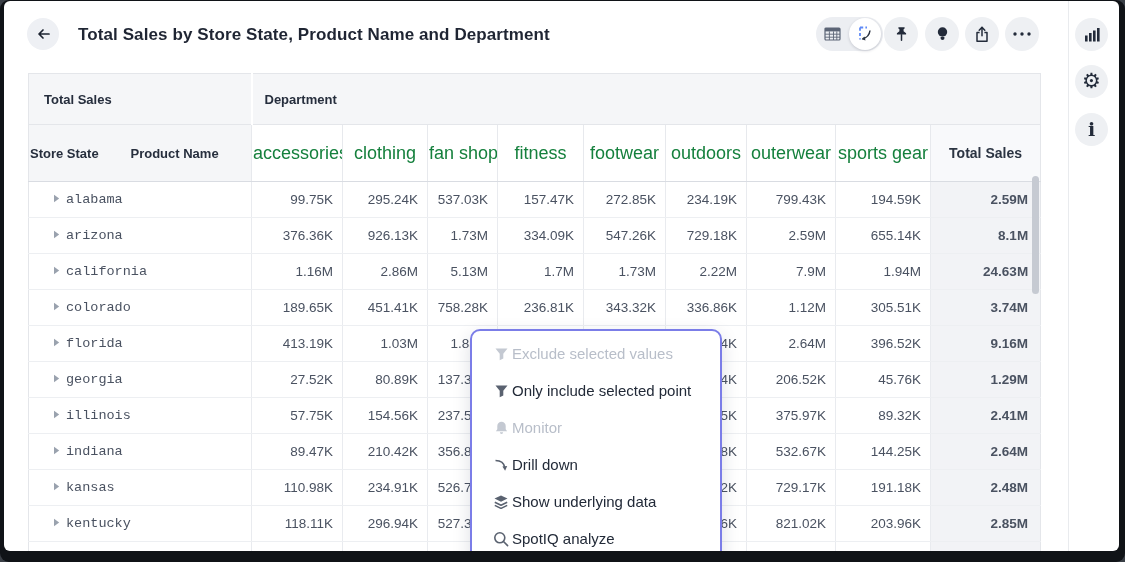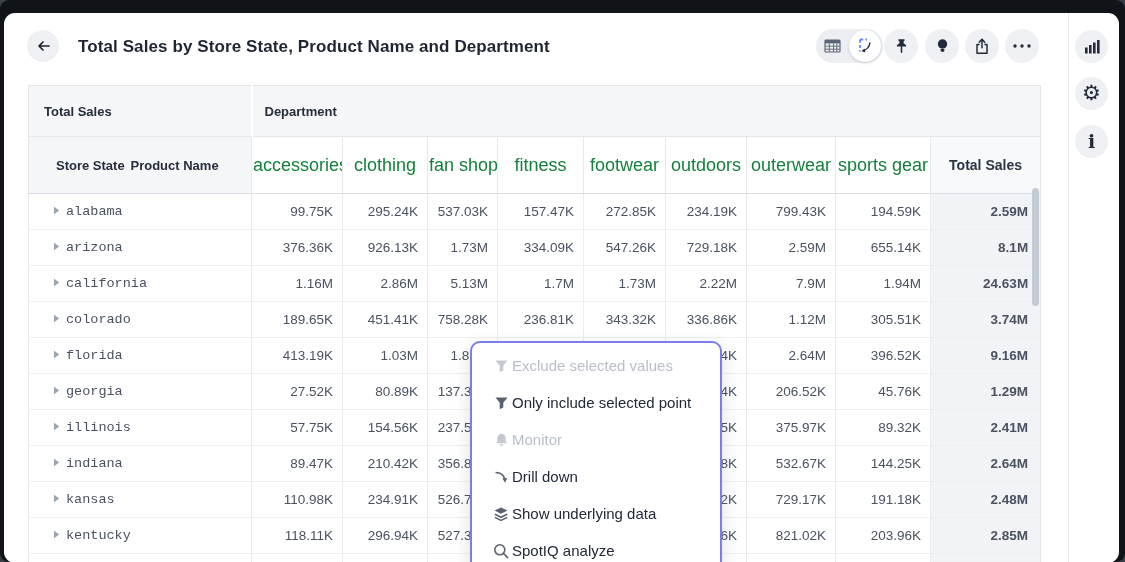--- a/index.html
+++ b/index.html
@@ -1,18 +1,18 @@
 <!DOCTYPE html>
 <html><head>
 <meta charset="utf-8">
 <style>
   html,body{margin:0;padding:0;background:#3a3f46;}
   body{width:1125px;height:562px;position:relative;font-family:"Liberation Sans",sans-serif;}
   .frame{position:absolute;inset:0;background:#101317;border-radius:9px;}
-  .app{position:absolute;left:4px;top:13px;width:1115px;height:550px;background:#ffffff;border-radius:11px;overflow:hidden;}
+  .app{position:absolute;left:4px;top:1px;width:1115px;height:550px;background:#ffffff;border-radius:6px;overflow:hidden;}
 
   
   .back-btn{position:absolute;left:23px;top:17px;width:32px;height:32px;border-radius:50%;background:#eef0f4;display:flex;align-items:center;justify-content:center;color:#1c2330;cursor:pointer;}
   .page-title{position:absolute;left:74px;top:24px;font-size:17px;font-weight:600;color:#1f2533;letter-spacing:.1px;}
 
   .view-toggle{position:absolute;left:812px;top:16px;width:67px;height:34px;border-radius:17px;background:#eceef2;display:flex;align-items:center;}
   .view-seg{width:33px;height:34px;display:flex;align-items:center;justify-content:center;color:#5c6576;cursor:pointer;}
   .view-seg.selected{width:32px;height:32px;margin-right:1px;border-radius:50%;background:#ffffff;box-shadow:0 1px 3px rgba(20,30,50,.18);}
   .circle-btn{position:absolute;top:16px;width:34px;height:34px;border-radius:50%;background:#eef0f3;display:flex;align-items:center;justify-content:center;color:#232b3a;cursor:pointer;}
 
@@ -24,21 +24,21 @@
 
   
   .table-area{position:absolute;left:24px;top:72px;}
   table{border-collapse:collapse;table-layout:fixed;width:1012px;border-left:1px solid #e4e6ea;border-right:1px solid #e4e6ea;border-top:1px solid #e4e6ea;}
   th,td{overflow:hidden;white-space:nowrap;}
   .grp-row th{height:48px;background:#f5f6f8;text-align:left;font-size:13px;font-weight:700;color:#262e3d;border-bottom:1px solid #e4e6ea;}
   .grp-measure{padding-left:15px;border-right:2px solid #ffffff;}
   .grp-dept{padding-left:12px;}
   .hdr-row th{height:54px;border-bottom:1px solid #d9dce2;}
   .hdr-left{background:#f5f6f8;text-align:left;font-size:13px;font-weight:700;color:#262e3d;}
-  .hdr-left.first{padding-left:27px;}
+  .hdr-left.first{padding-left:1px;}
   .hdr-left.second{padding-left:2px;}
   .hdr-col{background:#ffffff;font-size:18px;font-weight:400;color:#15803d;text-align:center;border-left:1px solid #e7e9ed;}
   .hdr-col.total{background:#f8f9fb;font-weight:700;font-size:14px;color:#2b3442;}
   .data-row td{height:33px;border-bottom:1px solid #edeff2;font-size:13.5px;color:#4a5261;}
   .cell-state{text-align:left;padding-left:24px;color:#3f4855;font-family:Liberation Mono, monospace;}
   .cell-state .caret{display:inline-block;margin-right:6px;color:#9aa2ae;}
   .cell-val{text-align:right;padding-right:9px;border-left:1px solid #e9ebef;}
   .cell-total{text-align:right;padding-right:12px;border-left:1px solid #e9ebef;background:#f2f3f6;font-weight:700;color:#2e3542;}
 
   .scroll-thumb{position:absolute;left:1028px;top:175px;width:7px;height:118px;border-radius:4px;background:#c6cad2;cursor:pointer;}

